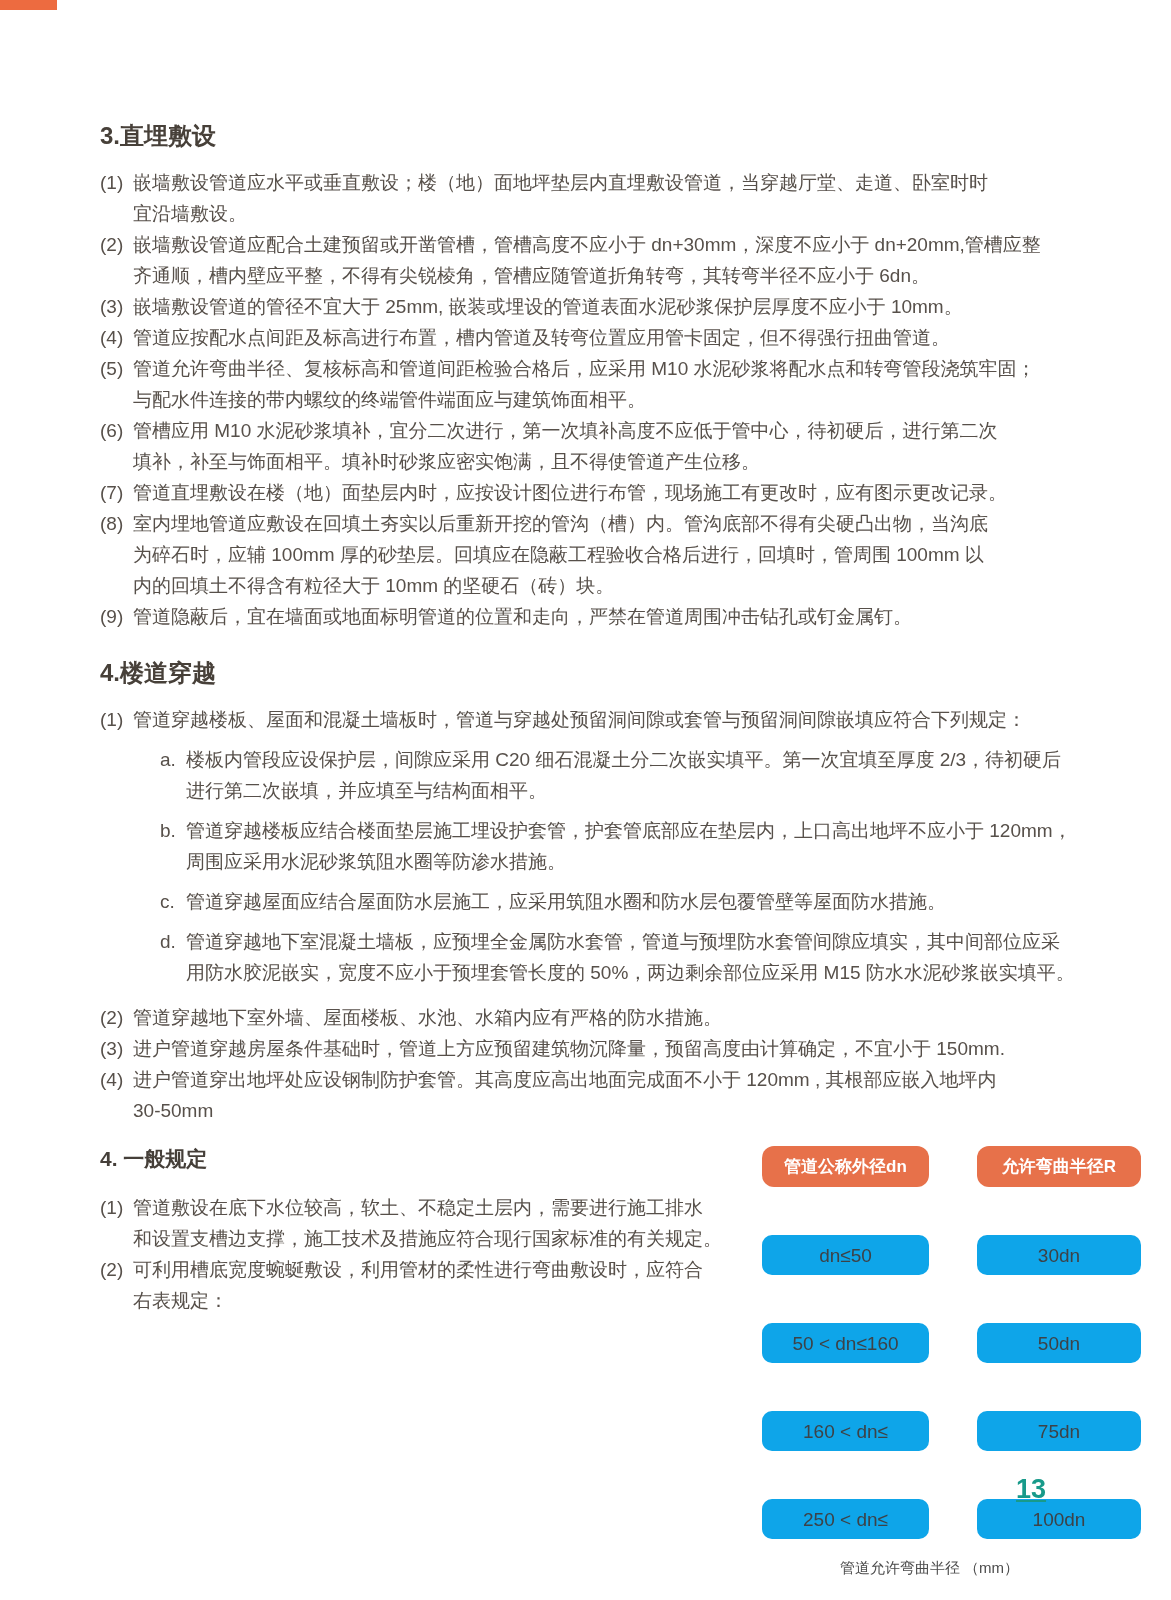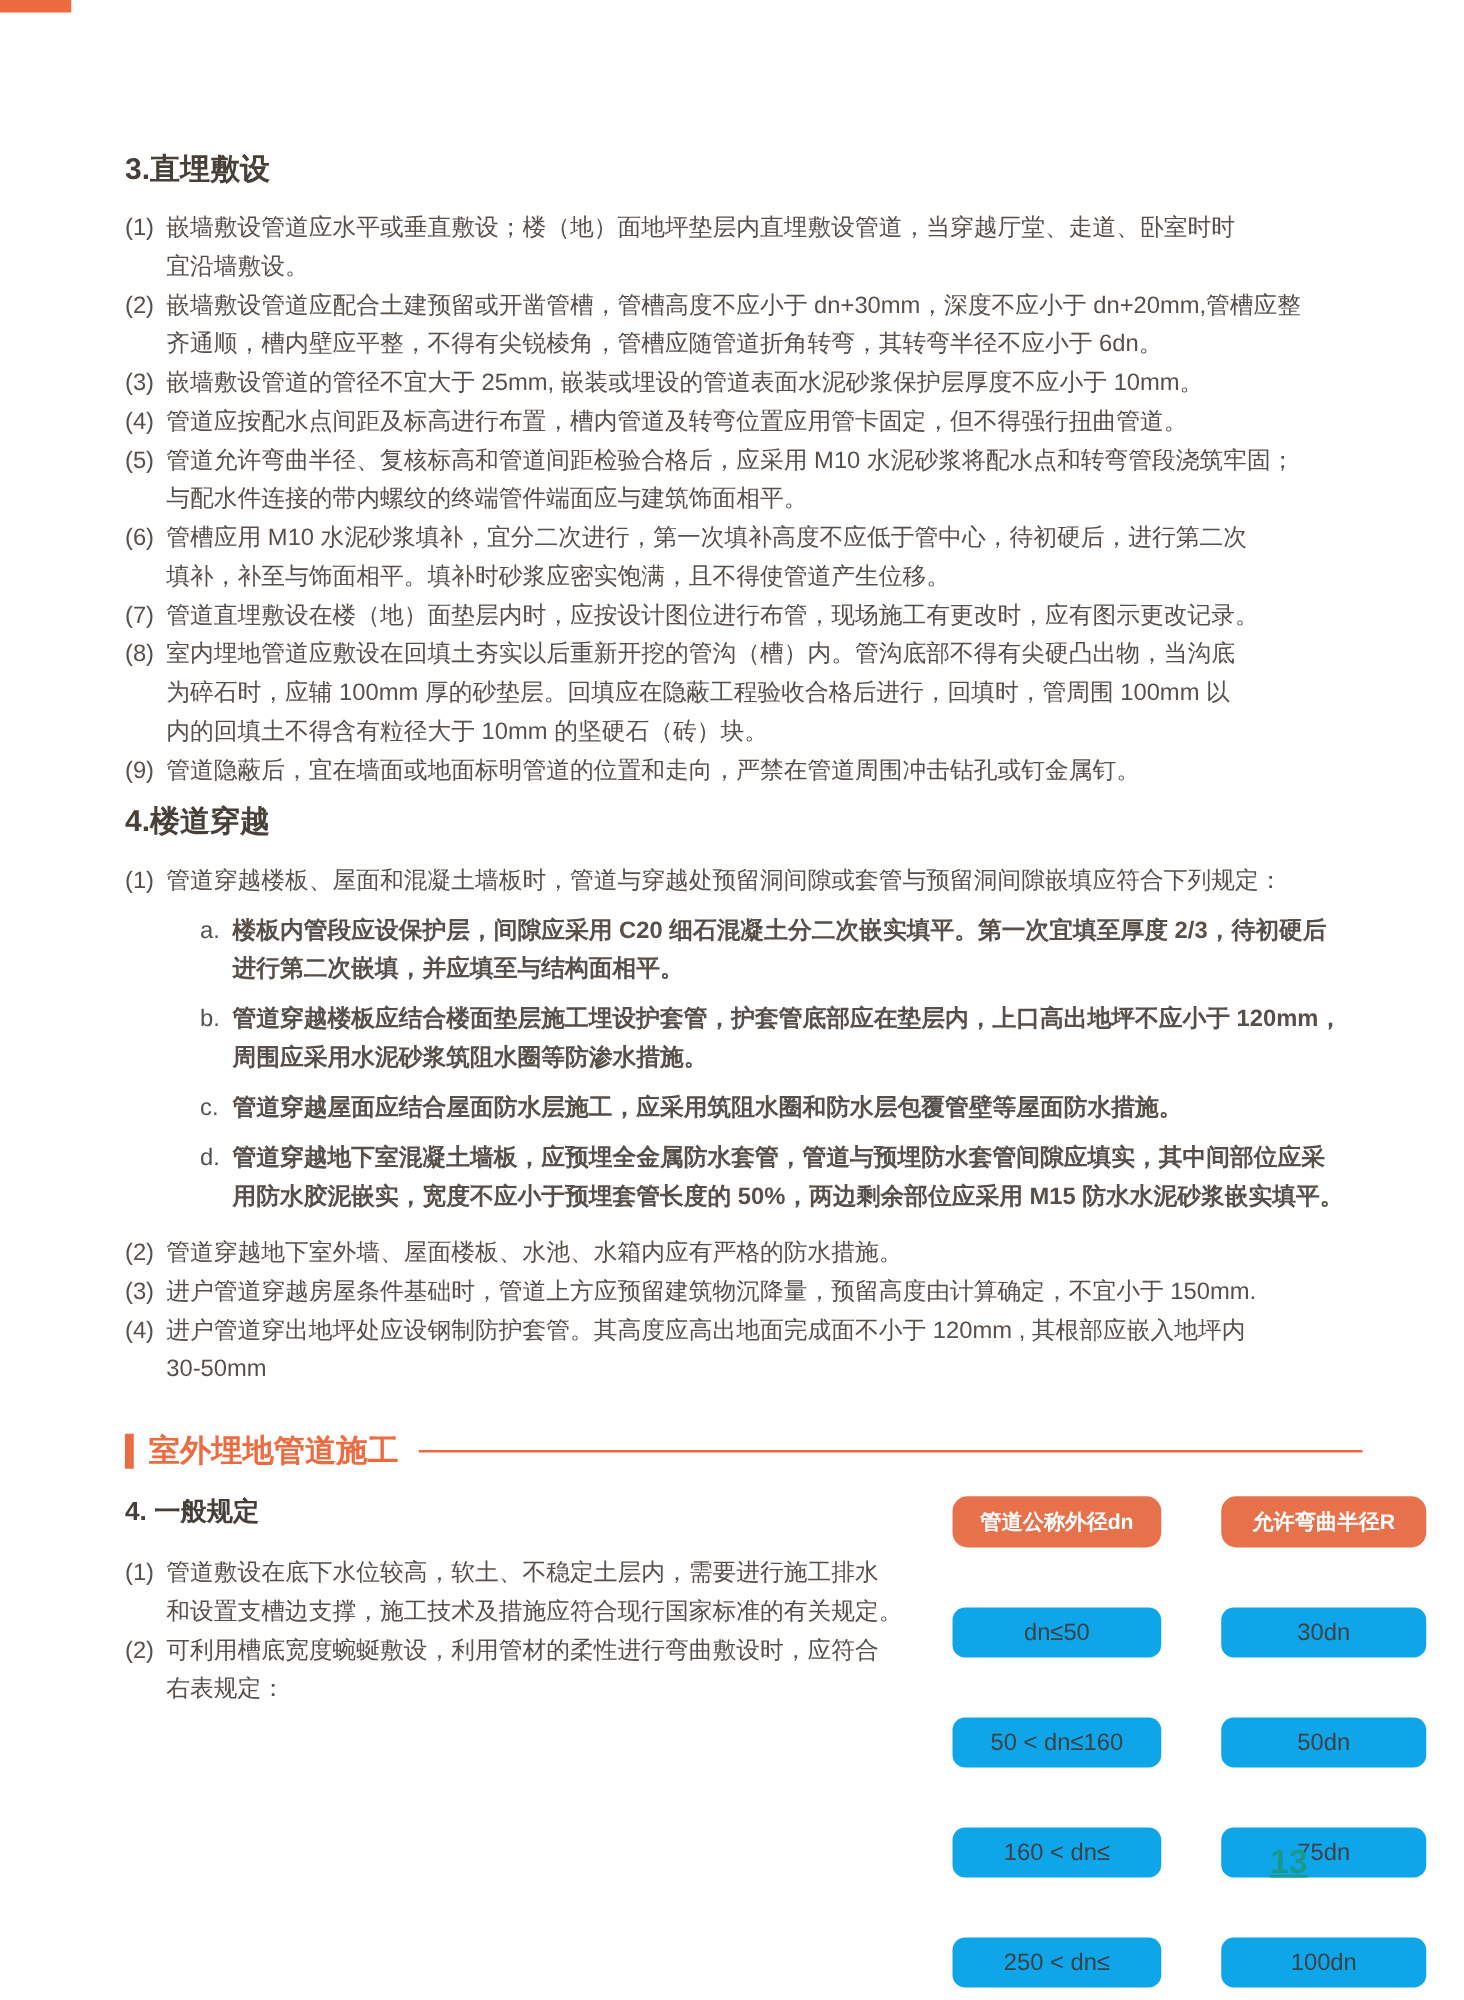--- a/index.html
+++ b/index.html
@@ -32,42 +32,42 @@
     font-size: 19px;
     line-height: 31px;
   }
   h2.sec-title {
     font-size: 24px;
     line-height: 30px;
     font-weight: bold;
     color: #474039;
     margin: 0 0 16px 0;
   }
-  h2.sec-title-2 { margin-top: 11px; }
+  h2.sec-title-2 { margin-top: 26px; }
   .item {
     position: relative;
     padding-left: 33px;
   }
   .item .num {
     position: absolute;
     left: 0;
     top: 0;
   }
   .item .txt { white-space: pre-wrap; display: block; }
   .subitem {
     position: relative;
     margin: 9px 0 9px 60px;
     padding-left: 26px;
   }
   .subitem .num {
     position: absolute;
     left: 0;
     top: 0;
   }
-  .subitem .txt { white-space: pre-wrap; display: block; font-weight: bold; }
+  .subitem .txt { white-space: pre-wrap; display: block; }
   .tail-group { margin-top: 14px; }
   
   .outdoor-header {
     display: flex;
     align-items: center;
     margin-top: 34px;
     height: 32px;
   }
   .outdoor-bar {
     width: 7px;
@@ -245,25 +245,20 @@
         <span class="num">(3)</span>
         <span class="txt">进户管道穿越房屋条件基础时，管道上方应预留建筑物沉降量，预留高度由计算确定，不宜小于 150mm.</span>
       </div>
       <div class="item">
         <span class="num">(4)</span>
         <span class="txt">进户管道穿出地坪处应设钢制防护套管。其高度应高出地面完成面不小于 120mm , 其根部应嵌入地坪内
 30-50mm</span>
       </div>
     </div>
 
-    <div class="outdoor-header">
-      <div class="outdoor-bar"></div>
-      <div class="outdoor-title">室外埋地管道施工</div>
-      <div class="outdoor-rule"></div>
-    </div>
 
     <div class="bottom">
       <div class="bottom-left">
         <h3 class="sub-title">4. 一般规定</h3>
         <div class="item">
           <span class="num">(1)</span>
           <span class="txt">管道敷设在底下水位较高，软土、不稳定土层内，需要进行施工排水
 和设置支槽边支撑，施工技术及措施应符合现行国家标准的有关规定。</span>
         </div>
         <div class="item">

